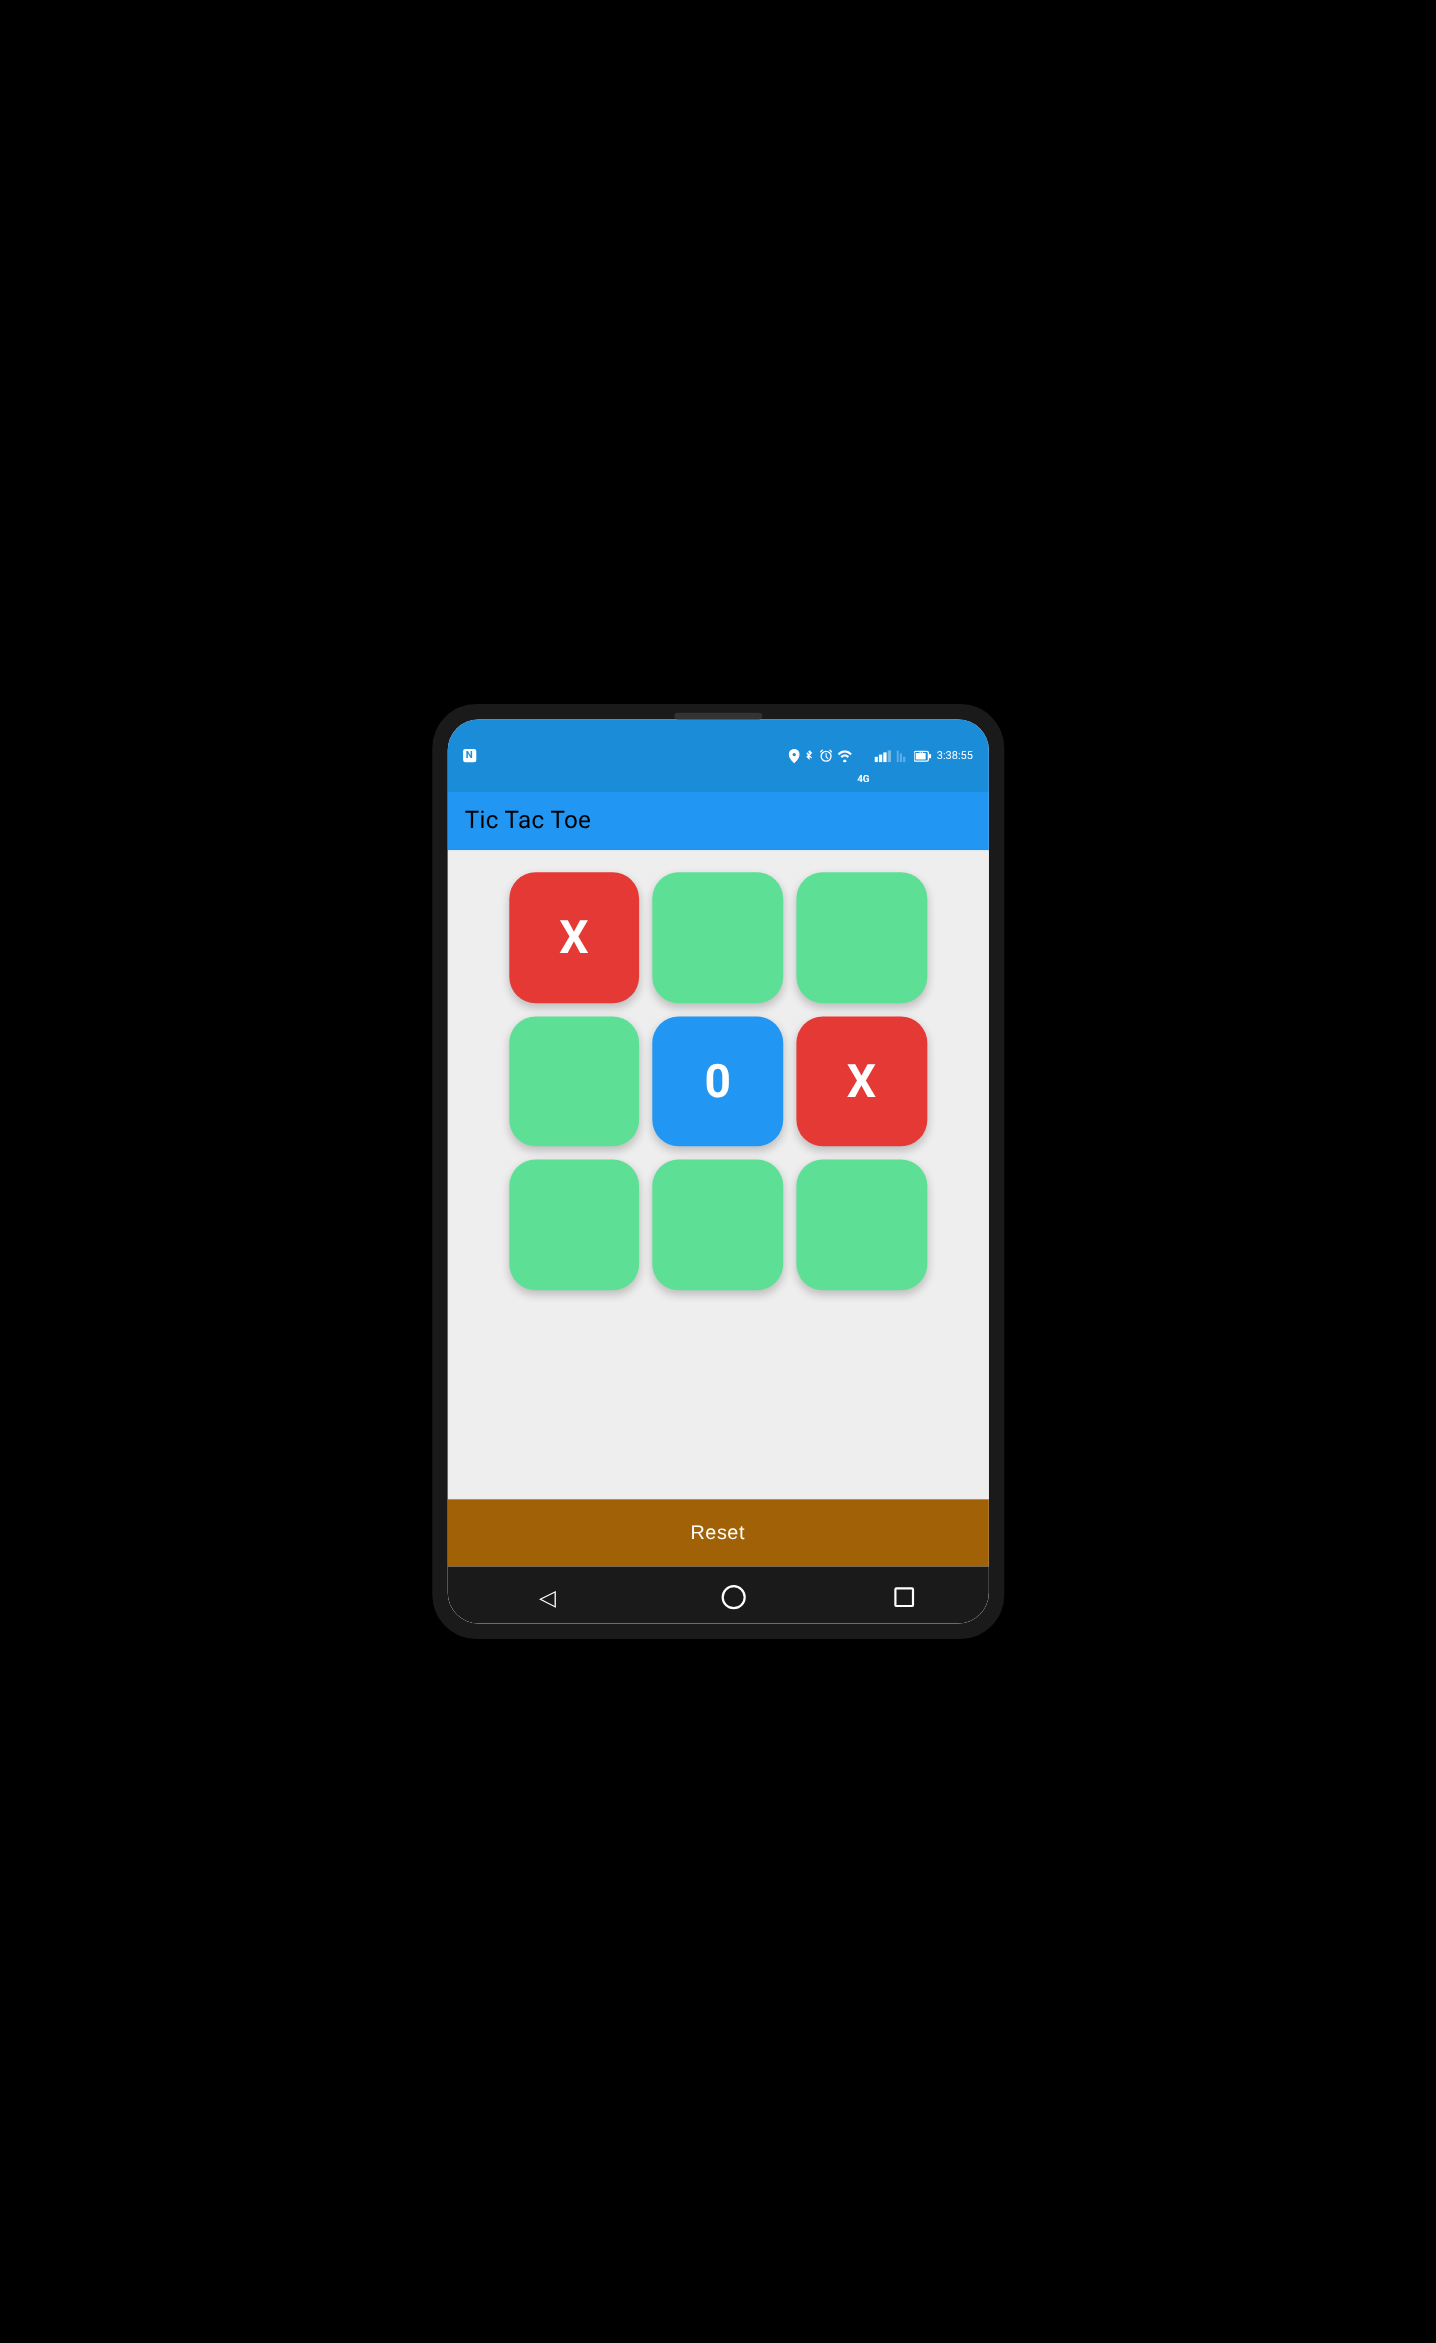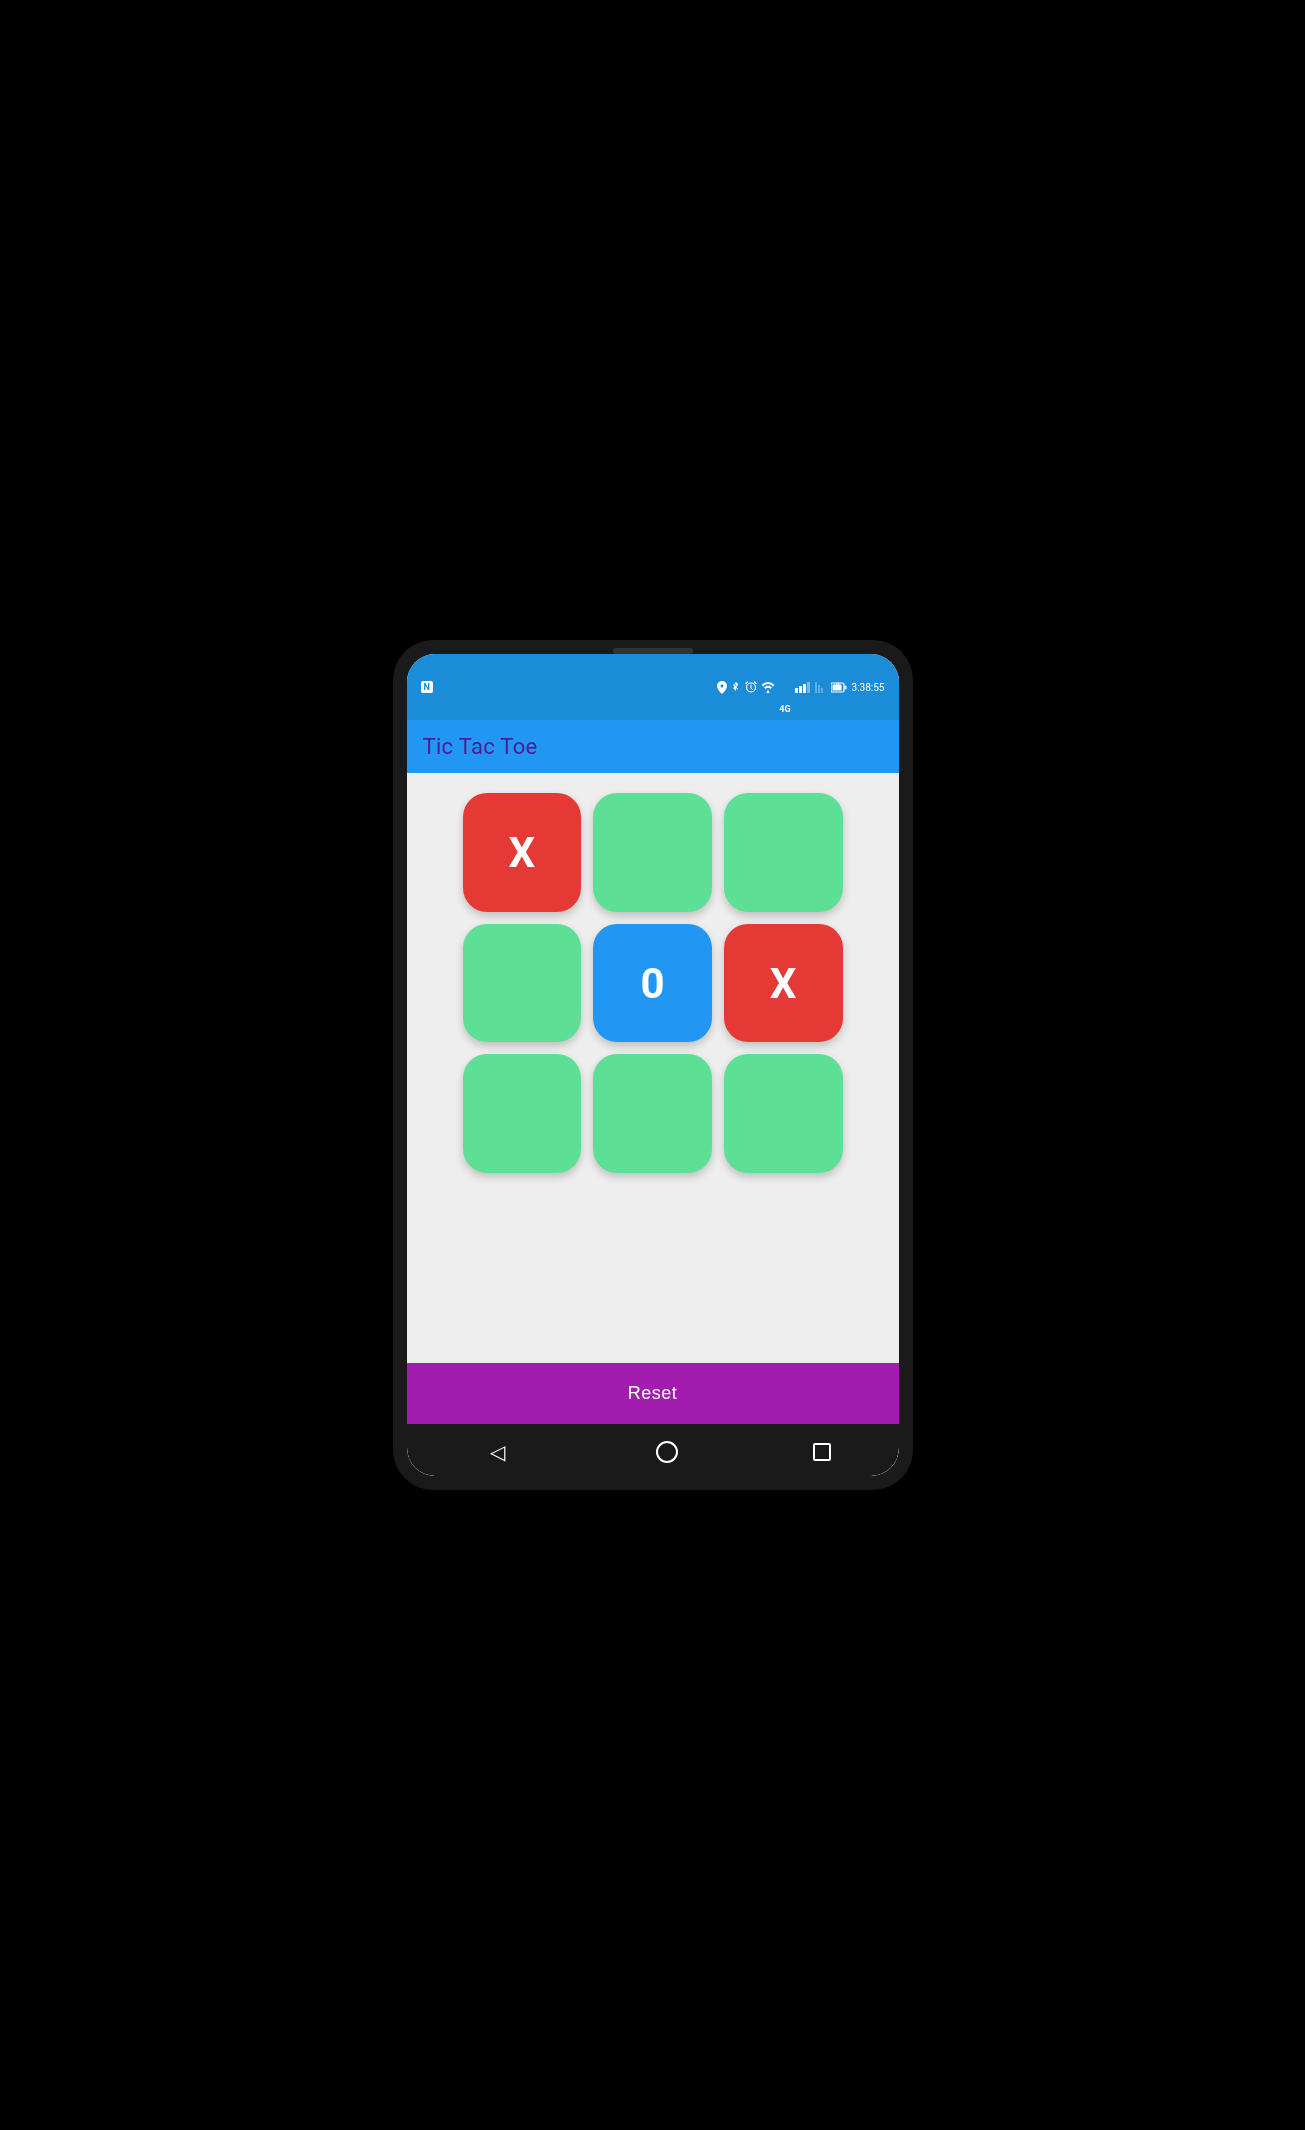--- a/index.html
+++ b/index.html
@@ -100,21 +100,21 @@
 
     
     .app-bar {
       background: #2196f3;
       padding: 14px 16px;
       display: flex;
       align-items: center;
     }
 
     .app-title {
-      color: #4c1d95;
+      color: #000000;
       font-size: 22px;
       font-weight: 400;
       letter-spacing: 0.3px;
     }
 
     
     .main-content {
       flex: 1;
       background: #eeeeee;
       display: flex;
@@ -155,21 +155,21 @@
       background: #e53935;
     }
 
     .cell-o {
       background: #2196f3;
     }
 
     
     .reset-btn {
       width: 100%;
-      background: #a21caf;
+      background: #a16207;
       color: white;
       border: none;
       padding: 20px;
       font-size: 18px;
       font-weight: 500;
       letter-spacing: 0.5px;
       cursor: pointer;
       text-align: center;
     }
 

